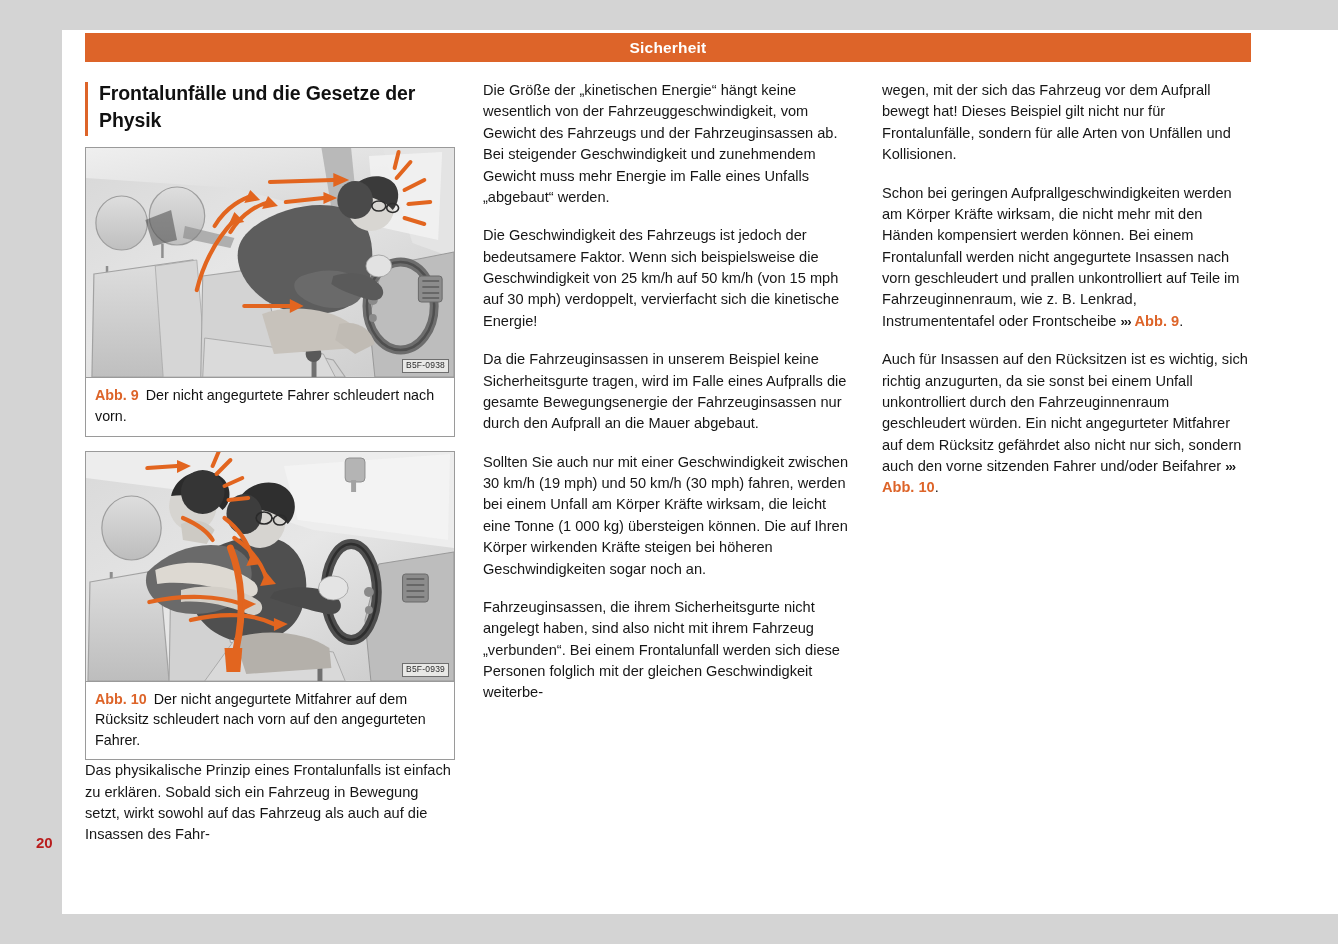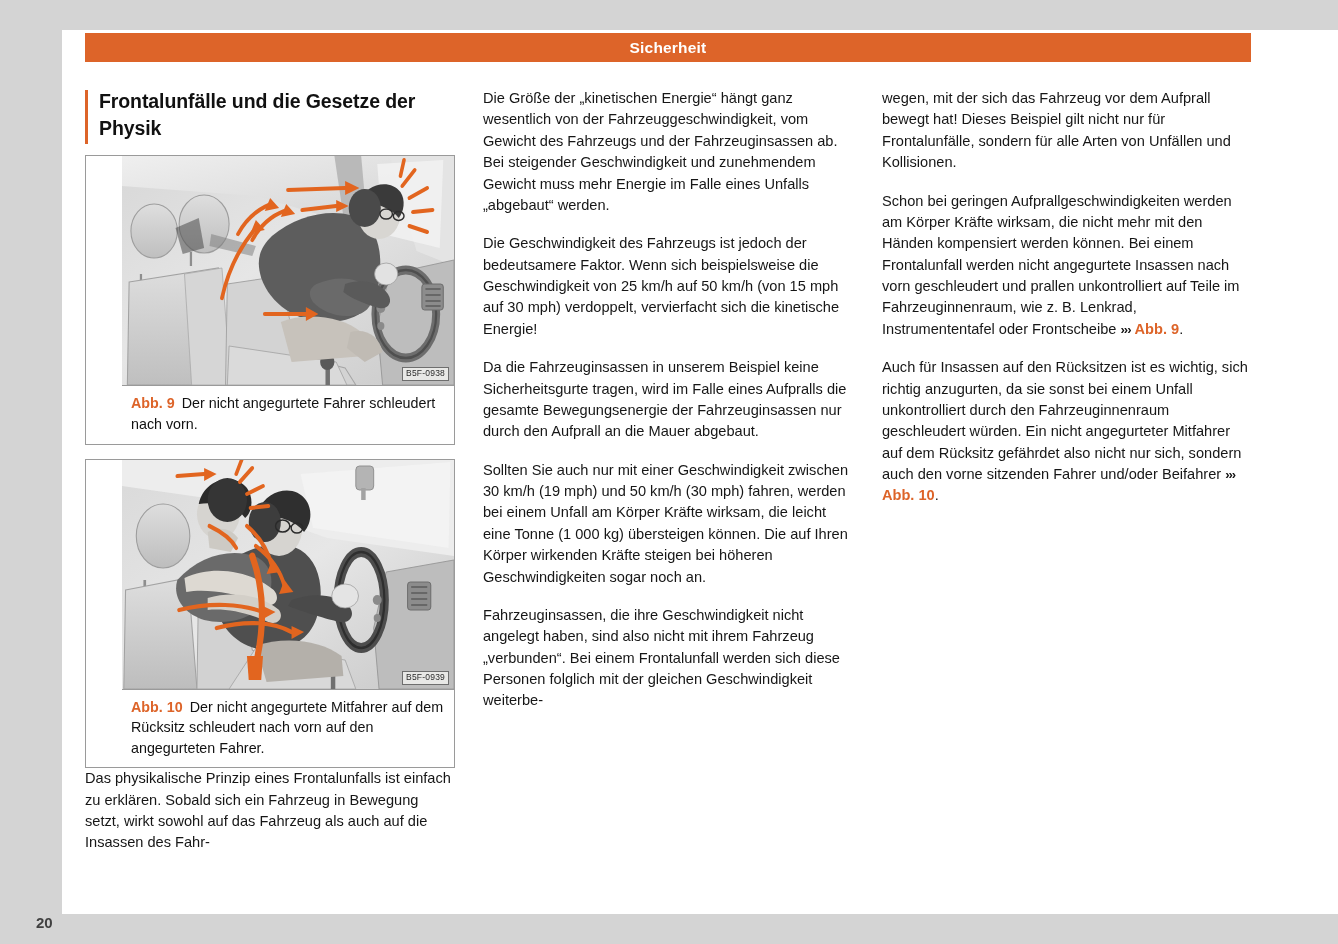--- a/index.html
+++ b/index.html
@@ -48,31 +48,31 @@
     color: #ffffff;
     font-size: 15.5px;
     font-weight: bold;
     letter-spacing: 0.2px;
   }
 
   
   .folio {
     position: absolute;
     left: 36px;
-    top: 914px;
+    top: 834px;
     font-size: 15px;
     font-weight: bold;
-    color: #404040;
+    color: #b91c1c;
   }
 
   
   .columns {
     position: absolute;
     left: 85px;
-    top: 88px;
+    top: 80px;
     width: 1170px;
     height: 800px;
   }
   .col {
     position: absolute;
     top: 0;
     width: 370px;
   }
   .col-1 { left: 0px; }
   .col-2 { left: 398px; }
@@ -99,21 +99,20 @@
     font-weight: bold;
     color: #111111;
     letter-spacing: -0.1px;
   }
 
   
   .figure {
     margin-top: 14px;
     border: 1px solid #9a9a9a;
     background: #ffffff;
-    padding-left: 36px;
   }
   .fig-img {
     position: relative;
     width: 100%;
     height: 229px;
     overflow: hidden;
     background: #cfcfcf;
     border-bottom: 1px solid #9a9a9a;
   }
   .fig-img svg { display: block; width: 100%; height: 100%; }
@@ -400,25 +399,25 @@
         </div>
         <div class="fig-caption">
           <span class="fig-label">Abb. 10</span><span>Der nicht angegurtete Mitfahrer auf dem Rücksitz schleudert nach vorn auf den angegurteten Fahrer.</span>
         </div>
       </div>
 
       <p class="body lead-gap">Das physikalische Prinzip eines Frontalunfalls ist einfach zu erklären. Sobald sich ein Fahrzeug in Bewegung setzt, wirkt sowohl auf das Fahrzeug als auch auf die Insassen des Fahr-</p>
     </div>
 
     <div class="col col-2">
-      <p class="body">Die Größe der „kinetischen Energie“ hängt ganz wesentlich von der Fahrzeuggeschwindigkeit, vom Gewicht des Fahrzeugs und der Fahrzeuginsassen ab. Bei steigender Geschwindigkeit und zunehmendem Gewicht muss mehr Energie im Falle eines Unfalls „abgebaut“ werden.</p>
+      <p class="body">Die Größe der „kinetischen Energie“ hängt keine wesentlich von der Fahrzeuggeschwindigkeit, vom Gewicht des Fahrzeugs und der Fahrzeuginsassen ab. Bei steigender Geschwindigkeit und zunehmendem Gewicht muss mehr Energie im Falle eines Unfalls „abgebaut“ werden.</p>
       <p class="body">Die Geschwindigkeit des Fahrzeugs ist jedoch der bedeutsamere Faktor. Wenn sich beispielsweise die Geschwindigkeit von 25 km/h auf 50 km/h (von 15 mph auf 30 mph) verdoppelt, vervierfacht sich die kinetische Energie!</p>
       <p class="body">Da die Fahrzeuginsassen in unserem Beispiel keine Sicherheitsgurte tragen, wird im Falle eines Aufpralls die gesamte Bewegungsenergie der Fahrzeuginsassen nur durch den Aufprall an die Mauer abgebaut.</p>
       <p class="body">Sollten Sie auch nur mit einer Geschwindigkeit zwischen 30 km/h (19 mph) und 50 km/h (30 mph) fahren, werden bei einem Unfall am Körper Kräfte wirksam, die leicht eine Tonne (1 000 kg) übersteigen können. Die auf Ihren Körper wirkenden Kräfte steigen bei höheren Geschwindigkeiten sogar noch an.</p>
-      <p class="body">Fahrzeuginsassen, die ihre Geschwindigkeit nicht angelegt haben, sind also nicht mit ihrem Fahrzeug „verbunden“. Bei einem Frontalunfall werden sich diese Personen folglich mit der gleichen Geschwindigkeit weiterbe-</p>
+      <p class="body">Fahrzeuginsassen, die ihrem Sicherheitsgurte nicht angelegt haben, sind also nicht mit ihrem Fahrzeug „verbunden“. Bei einem Frontalunfall werden sich diese Personen folglich mit der gleichen Geschwindigkeit weiterbe-</p>
     </div>
 
     <div class="col col-3">
       <p class="body">wegen, mit der sich das Fahrzeug vor dem Aufprall bewegt hat! Dieses Beispiel gilt nicht nur für Frontalunfälle, sondern für alle Arten von Unfällen und Kollisionen.</p>
 
       <p class="body"><span>Schon bei geringen Aufprallgeschwindigkeiten werden am Körper Kräfte wirksam, die nicht mehr mit den Händen kompensiert werden können. Bei einem Frontalunfall werden nicht angegurtete Insassen nach vorn geschleudert und prallen unkontrolliert auf Teile im Fahrzeuginnenraum, wie z. B. Lenkrad, Instrumententafel oder Frontscheibe </span><span class="xref-arrow">›››</span> <a class="xref">Abb. 9</a><span>.</span></p>
 
       <p class="body"><span>Auch für Insassen auf den Rücksitzen ist es wichtig, sich richtig anzugurten, da sie sonst bei einem Unfall unkontrolliert durch den Fahrzeuginnenraum geschleudert würden. Ein nicht angegurteter Mitfahrer auf dem Rücksitz gefährdet also nicht nur sich, sondern auch den vorne sitzenden Fahrer und/oder Beifahrer </span><span class="xref-arrow">›››</span> <a class="xref">Abb. 10</a><span>.</span></p>
     </div>
 

